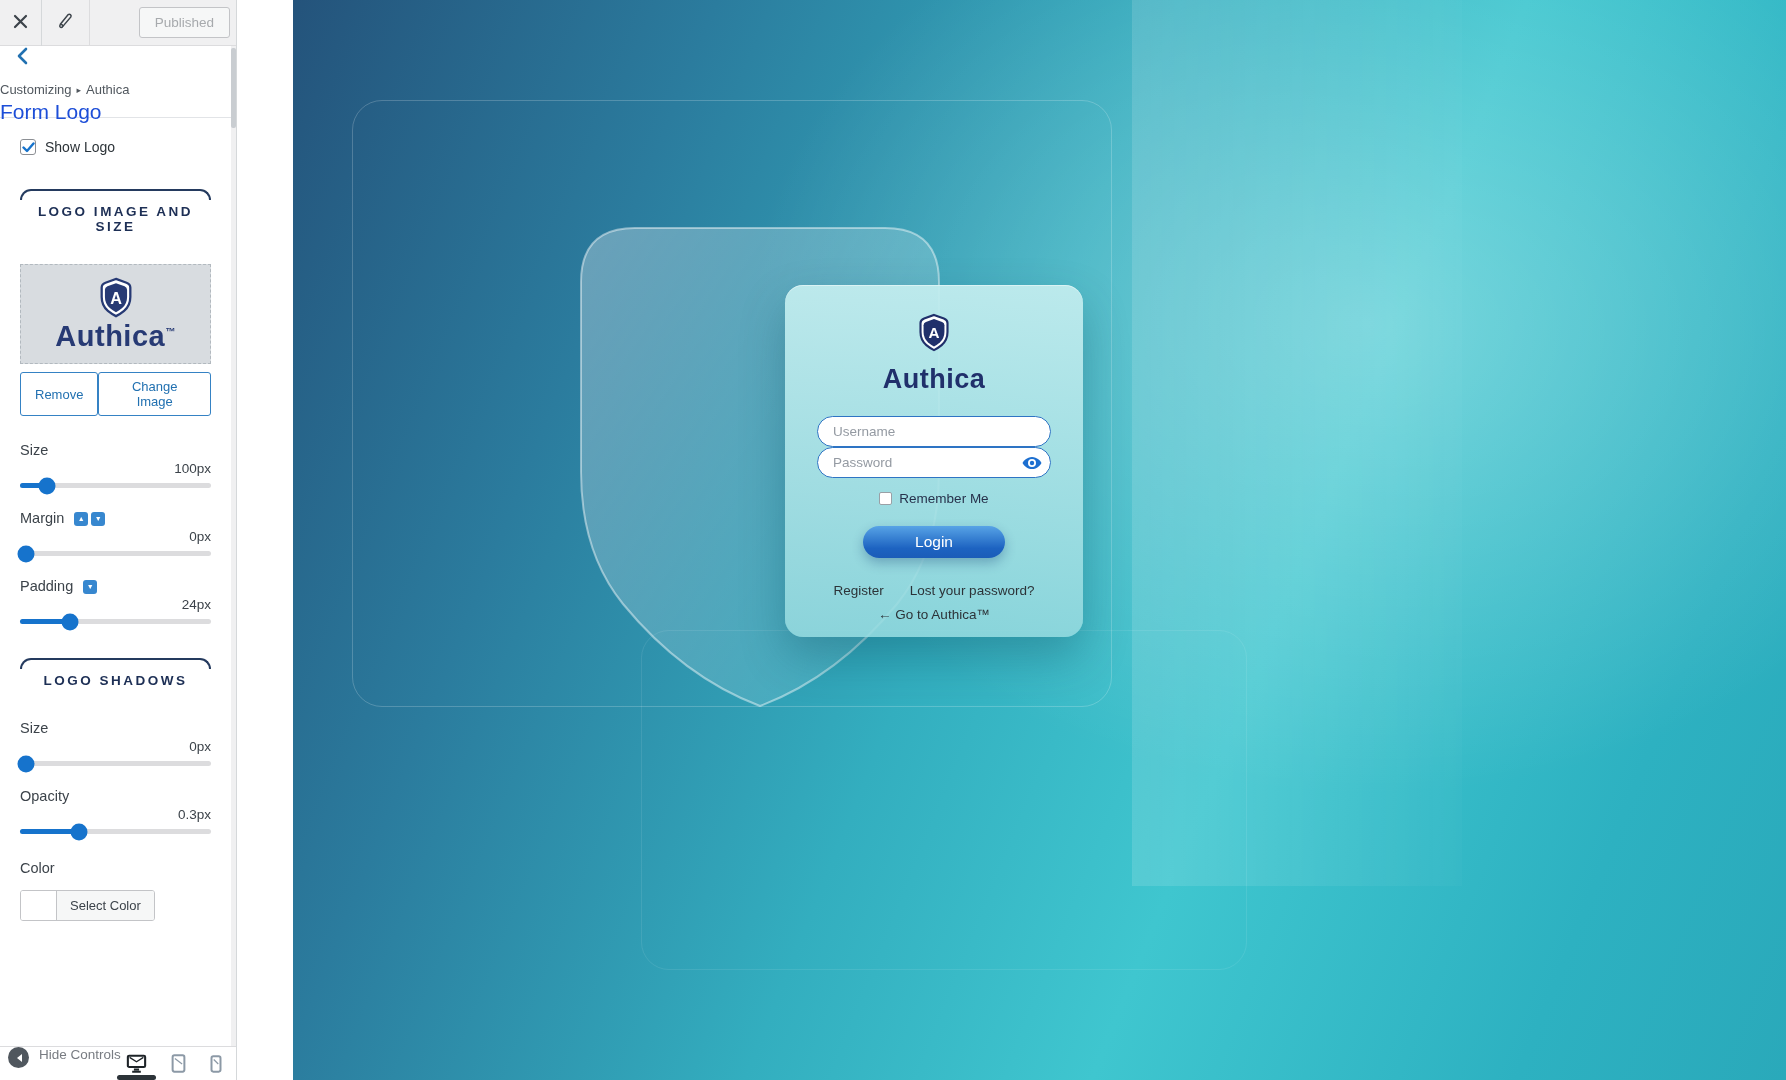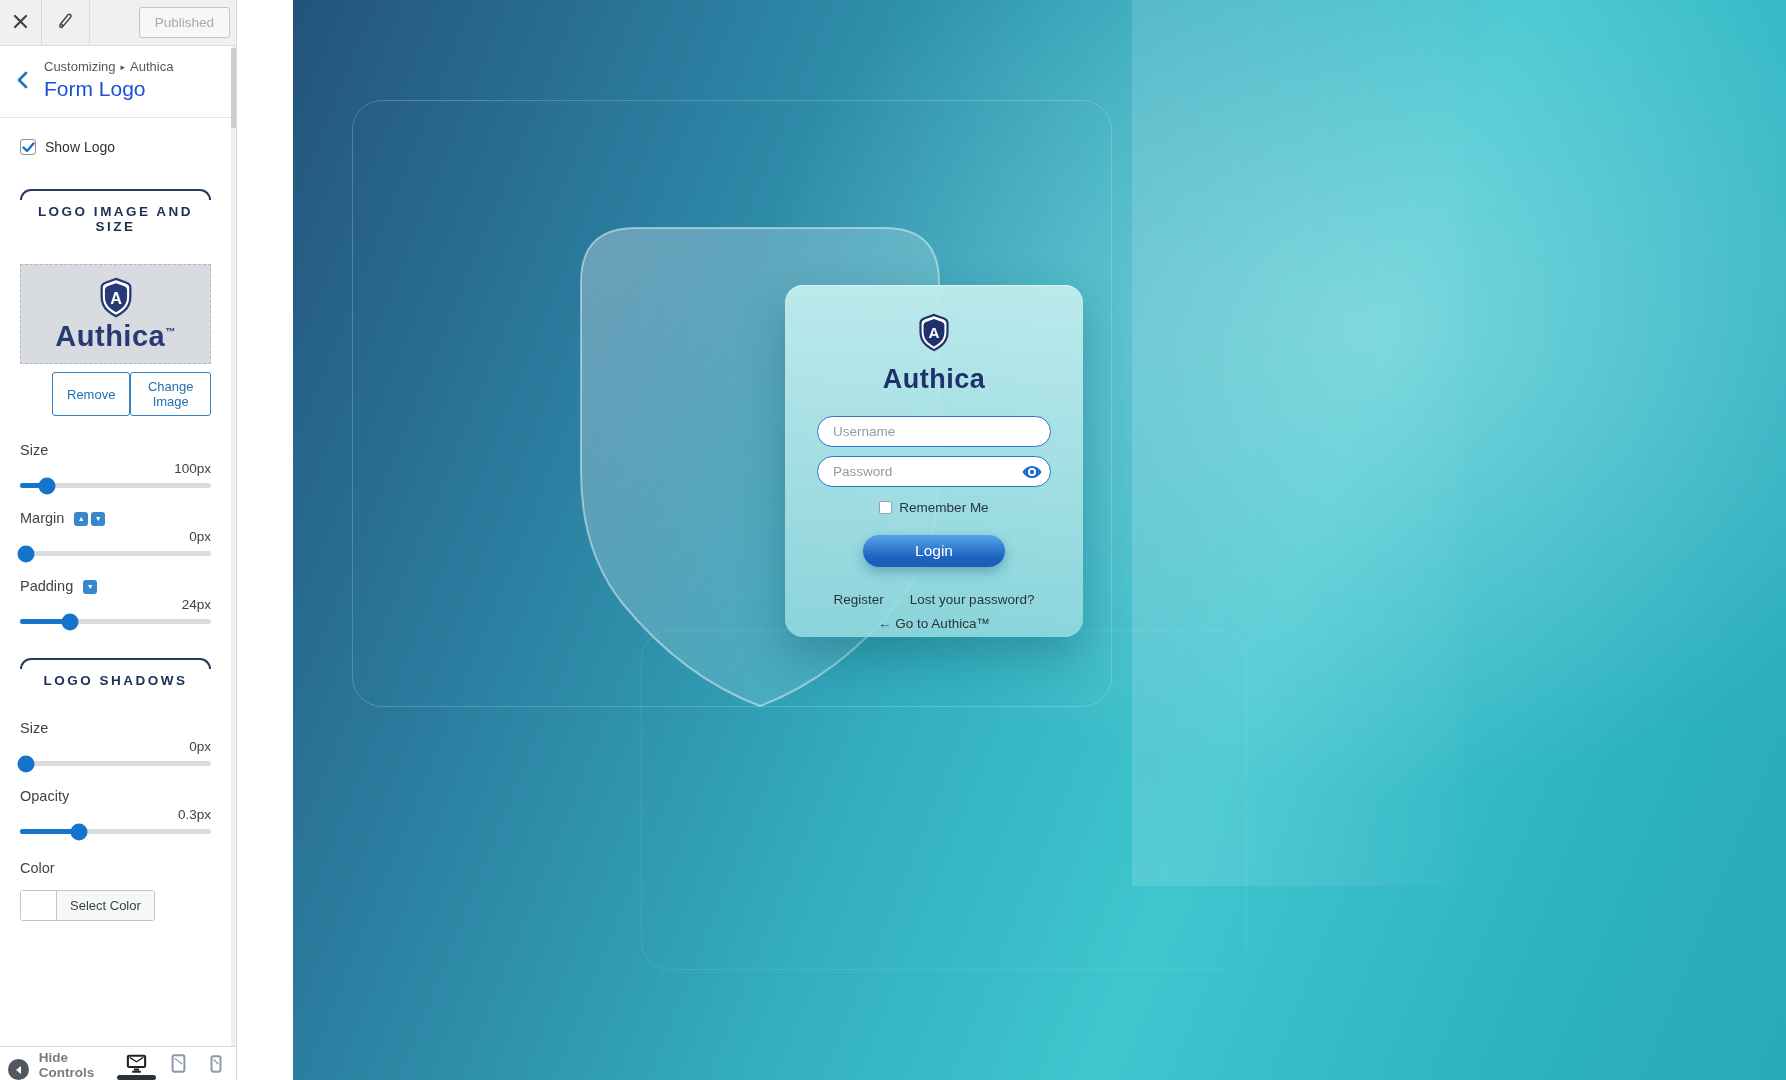--- a/index.html
+++ b/index.html
@@ -9,41 +9,41 @@
   .app { position:relative; width:1786px; height:1080px; overflow:hidden; background:#fff; }
 
   
   .sidebar { position:absolute; left:0; top:0; width:237px; height:1080px; background:#fff; border-right:1px solid #d5d8da; }
 
   .topbar { position:absolute; top:0; left:0; right:0; height:46px; background:#f0f0f1; border-bottom:1px solid #dcdcde; display:flex; align-items:center; }
   .close-btn { width:42px; height:46px; background:transparent; border:none; border-right:1px solid #d5d8da; display:flex; align-items:center; justify-content:center; cursor:pointer; }
   .shortcut-btn { width:48px; height:46px; background:transparent; border:none; border-right:1px solid #dcdcde; display:flex; align-items:center; justify-content:center; cursor:pointer; }
   .published-btn { margin-left:auto; margin-right:6px; background:#f6f7f7; border:1px solid #c3c4c7; border-radius:3px; color:#a7aaad; font-size:13.5px; padding:7px 15px; font-family:inherit; }
 
-  .pane-header { position:absolute; top:46px; left:0; right:5px; height:72px; background:#fff; border-bottom:1px solid #e2e4e7; display:flex; }
+  .pane-header { position:absolute; top:46px; left:0; right:5px; height:72px; background:#fff; border-bottom:1px solid #e2e4e7; display:flex;flex-direction:column; }
   .back-btn { width:44px; height:71px; background:transparent; border:none; display:flex; align-items:center; justify-content:center; cursor:pointer; }
   .header-texts { padding-top:13px; }
   .breadcrumb { font-size:13px; color:#50575e; display:flex; align-items:center; gap:5px; }
   .crumb-sep { font-size:9px; color:#50575e; }
   .pane-title { margin:3px 0 0; font-size:21px; font-weight:400; color:#1d4ed8; }
 
   .controls { position:absolute; top:118px; left:0; right:5px; bottom:34px; padding:0 20px; overflow:hidden; }
 
   .show-logo { display:flex; align-items:center; gap:9px; margin-top:21px; font-size:14px; color:#2c3338; cursor:pointer; }
   .checkbox { width:16px; height:16px; background:#fff; border:1px solid #8c8f94; border-radius:3px; display:inline-flex; align-items:center; justify-content:center; }
 
   .section-head { margin-top:34px; }
   .arc { height:11px; border:2px solid #243a5e; border-bottom:none; border-radius:13px 13px 0 0; }
   .section-title { margin:4px 0 0; text-align:center; font-size:13.5px; font-weight:700; letter-spacing:2.5px; color:#1d2f55; }
 
   .logo-preview { margin-top:30px; height:100px; background:#d8dce0; border:1px dashed #b2b9bf; display:flex; flex-direction:column; align-items:center; justify-content:center; gap:3px; }
   .wordmark { font-size:29px; font-weight:700; color:#273a74; letter-spacing:.5px; line-height:1; }
   .wordmark sup { font-size:10px; font-weight:700; }
 
-  .btn-row { display:flex; justify-content:space-between; margin-top:8px;margin-left:32px; }
+  .btn-row { display:flex; justify-content:space-between; margin-top:8px; }
   .btn-outline { background:#fff; border:1px solid #3582c4; color:#2271b1; font-size:13px; border-radius:3px; padding:6px 14px; font-family:inherit; cursor:pointer; }
 
   .ctl { margin-top:22px; }
   .ctl.first { margin-top:26px; }
   .ctl-top { display:flex; align-items:flex-start; height:35px; }
   .ctl-label { font-size:14.5px; color:#3c434a; }
   .steppers { display:flex; gap:3px; margin-left:10px; margin-top:2px; }
   .stepper { width:14px; height:14px; background:#3787cf; border:none; border-radius:3px; color:#fff; font-size:7px; line-height:14px; text-align:center; padding:0; cursor:pointer; }
   .ctl-value { margin-left:auto; align-self:flex-end; font-size:13.5px; color:#3c434a; padding-bottom:1px; }
   .slider { position:relative; height:5px; background:#dcdcde; border-radius:3px; margin-top:6px; cursor:pointer; }
@@ -51,21 +51,21 @@
   .slider .thumb { position:absolute; top:50%; width:17px; height:17px; background:#1673cc; border-radius:50%; transform:translate(-50%,-50%); cursor:grab; }
 
   .color-label { margin-top:26px; font-size:14.5px; color:#3c434a; }
   .color-ctl { display:flex; margin-top:14px; width:fit-content; border:1px solid #c3c4c7; border-radius:3px; overflow:hidden; }
   .color-swatch { width:36px; height:29px; background:#fff; border-right:1px solid #c3c4c7; }
   .color-btn { height:29px; background:#f6f7f7; border:none; font-size:13px; color:#3c434a; padding:0 13px; font-family:inherit; cursor:pointer; }
 
   .sb-track { position:absolute; top:46px; right:0; bottom:33px; width:5px; background:#f0f0f1; }
   .sb-thumb { position:absolute; top:2px; left:0; width:5px; height:80px; background:#c9cdd1; border-radius:2px; }
 
-  .bottombar { position:absolute; left:0; right:0; bottom:0; height:34px; background:#fff; border-top:1px solid #dcdcde; display:flex; align-items:flex-end;font-weight:bold; }
+  .bottombar { position:absolute; left:0; right:0; bottom:0; height:34px; background:#fff; border-top:1px solid #dcdcde; display:flex; align-items:flex-start; }
   .collapse-btn { width:21px; height:21px; border-radius:50%; background:#50575e; border:none; margin-left:8px; display:flex; align-items:center; justify-content:center; cursor:pointer; }
   .hide-label { margin-left:10px; font-size:13.5px; color:#787c82; }
   .devices { margin-left:auto; display:flex; align-items:center; gap:24px; margin-right:14px; height:100%; }
   .device-btn { position:relative; background:none; border:none; padding:0; height:100%; display:flex; align-items:center; cursor:pointer; }
   .device-btn.active::after { content:""; position:absolute; left:-9px; right:-9px; bottom:0; height:5px; background:#2c3338; border-radius:3px; }
 
   
   .preview { position:absolute; left:293px; top:0; width:1493px; height:1080px; overflow:hidden;
     background:
       radial-gradient(1000px 760px at 72% 30%, rgba(255,255,255,0.30), rgba(255,255,255,0) 62%),
@@ -76,21 +76,21 @@
   .glass-panel { position:absolute; left:348px; top:630px; width:606px; height:340px; border:1px solid rgba(255,255,255,0.09); border-radius:28px; }
   .shield-watermark { position:absolute; left:282px; top:222px; }
 
   .login-card { position:absolute; left:492px; top:285px; width:298px; height:352px; border-radius:18px; text-align:center;
     background:linear-gradient(180deg, rgba(193,236,238,0.95), rgba(148,217,222,0.88));
     box-shadow:0 20px 45px rgba(8,64,84,0.30), inset 0 1px 0 rgba(255,255,255,0.45); }
   .card-logo { margin-top:28px; }
   .card-brand { margin-top:7px; font-size:27px; font-weight:700; color:#20306b; letter-spacing:.5px; }
   .field { position:relative; width:234px; margin:0 auto; }
   .field.username { margin-top:21px; }
-  .field.password { margin-top:9px; }
+  .field.password { }
   .field input { width:100%; height:31px; border-radius:16px; border:1.5px solid #2e74c4; background:#fff; padding:0 32px 0 15px; font-size:13.5px; color:#2c3338; font-family:inherit; outline:none; }
   .field.username input { padding-right:15px; }
   .field input::placeholder { color:#949aa2; }
   .eye-btn { position:absolute; right:7px; top:50%; transform:translateY(-50%); background:none; border:none; padding:2px; cursor:pointer; display:flex; }
   .remember { margin-top:13px; display:flex; justify-content:center; align-items:center; gap:7px; font-size:13.5px; color:#27324c; }
   .remember .box { width:13px; height:13px; background:#fff; border:1px solid #9aa0a6; border-radius:2px; }
   .login-btn { margin-top:20px; width:142px; height:32px; border:none; border-radius:16px; color:#fff; font-size:15.5px; font-family:inherit; cursor:pointer;
     background:linear-gradient(180deg, #57a3e6 0%, #1d63c1 70%, #1b5cb8 100%);
     box-shadow:0 5px 12px rgba(10,50,110,0.30); }
   .links { margin-top:25px; display:flex; justify-content:center; gap:26px; font-size:13.5px; color:#2c3338; }

